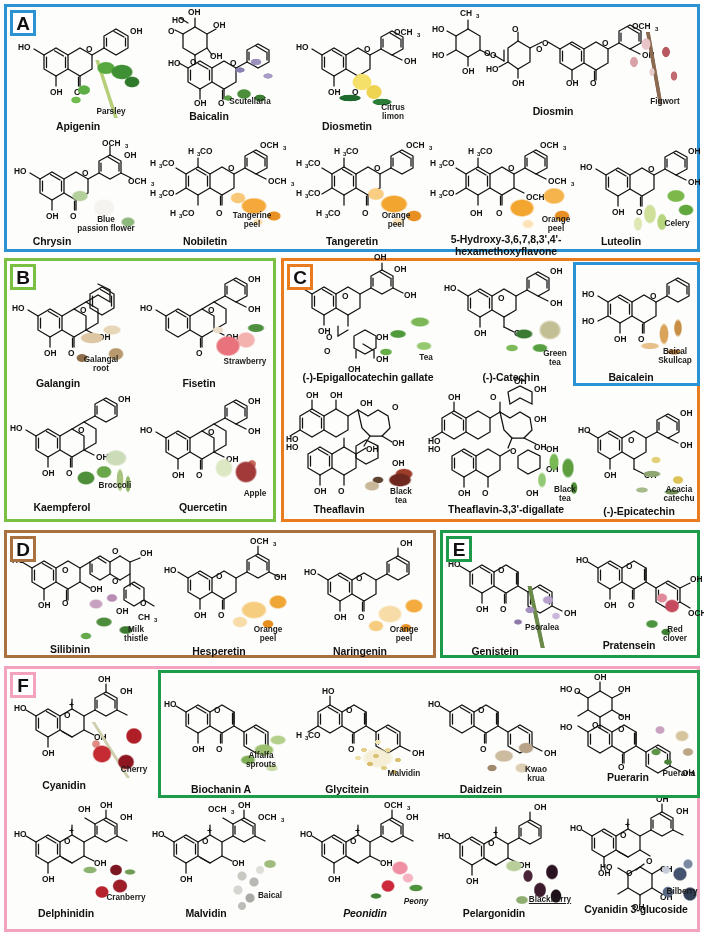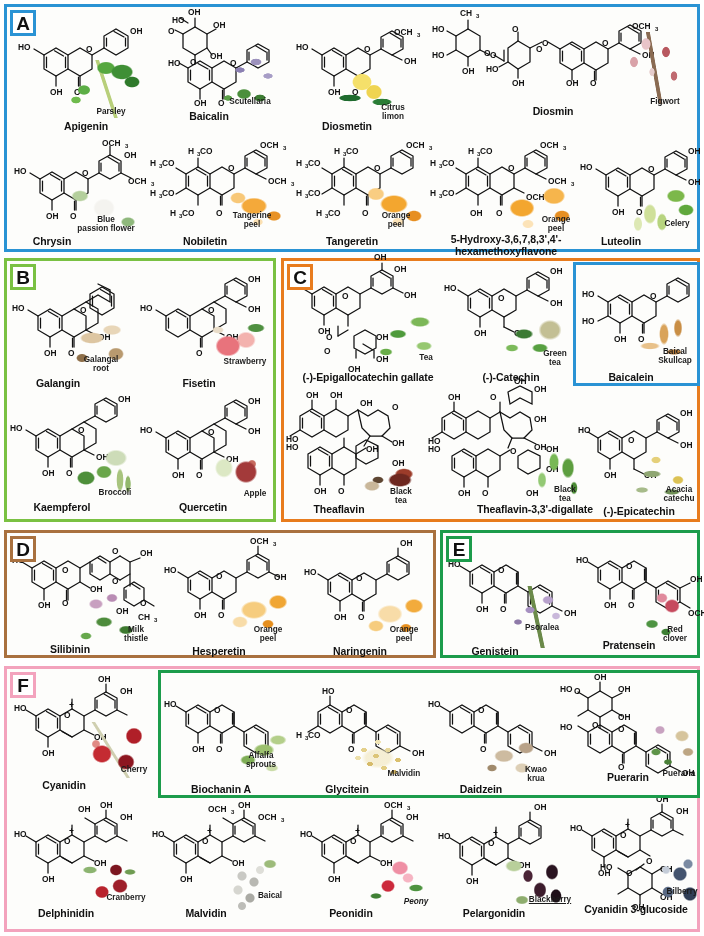--- a/index.html
+++ b/index.html
@@ -113,21 +113,21 @@
     </svg>
     <div class="src-img" style="left:52px; top:38px; width:74px; height:58px;
          background:
           radial-gradient(ellipse 16px 11px at 52px 12px, #3f8f35 60%, rgba(63,143,53,0) 70%),
           radial-gradient(ellipse 13px 9px at 36px 8px, #56a83f 60%, rgba(86,168,63,0) 72%),
           radial-gradient(ellipse 11px 8px at 62px 22px, #2f7a2b 60%, rgba(47,122,43,0) 72%),
           radial-gradient(ellipse 9px 7px at 14px 30px, #5cae45 60%, rgba(92,174,69,0) 72%),
           radial-gradient(ellipse 7px 5px at 6px 40px, #6fbb4d 60%, rgba(111,187,77,0) 74%),
           linear-gradient(72deg, rgba(0,0,0,0) 47%, #b8cf7a 48%, #b8cf7a 51%, rgba(0,0,0,0) 52%);"></div>
     <div class="src-label" style="left:66px; top:86px; width:54px;">Parsley</div>
-    <div class="cname" style="left:22px; top:99px; width:92px;">Apigenin</div>
+    <div class="cname" style="left:14px; top:99px; width:92px;">Apigenin</div>
   </div>
 
   <div class="cell" style="left:150px; top:8px; width:142px; height:114px;">
     <svg class="struct" width="142" height="100" viewBox="0 0 142 100">
       <g class="bd">
         <path d="M33 26 L45 19 L57 26 L57 40 L45 47 L33 40 Z"></path>
         <path d="M38 15 L30 10"></path>
           <path d="M33 26 L25 22"></path>
           <path d="M45 19 L45 10"></path>
         <path d="M57 26 L66 21"></path>
@@ -609,21 +609,21 @@
       <text x="86" y="54">OH</text>
       <text x="108" y="-4">OH</text>
     </svg>
     <div class="src-img" style="left:56px; top:34px; width:76px; height:62px;
          background:
           radial-gradient(ellipse 16px 12px at 50px 18px, #cddcb8 55%, rgba(205,220,184,0) 70%),
           radial-gradient(ellipse 13px 10px at 20px 38px, #4e8f3a 58%, rgba(78,143,58,0) 70%),
           radial-gradient(ellipse 11px 9px at 38px 32px, #6aa64a 58%, rgba(106,166,74,0) 72%),
           radial-gradient(ellipse 5px 16px at 54px 40px, #a8c47e 58%, rgba(168,196,126,0) 74%),
           radial-gradient(ellipse 4px 12px at 62px 44px, #93b86c 58%, rgba(147,184,108,0) 74%);"></div>
-    <div class="src-label" style="left:80px; top:83px; width:50px;">Broccoli</div>
+    <div class="src-label" style="left:80px; top:76px; width:50px;">Broccoli</div>
     <div class="cname" style="left:4px; top:96px; width:96px;">Kaempferol</div>
   </div>
 
   <div class="cell" style="left:140px; top:406px; width:134px; height:102px;">
     <svg class="struct" width="134" height="78" viewBox="0 0 134 78">
       <g class="bd">
         <path d="M26 32 L38 25 L50 32 L50 46 L38 53 L26 46 Z"></path>
         <path d="M28.5 34 L28.5 44"></path>
           <path d="M36.5 27.5 L46 33"></path>
           <path d="M47.5 34 L47.5 44"></path>
@@ -875,21 +875,21 @@
       <text x="98" y="102">OH</text>
     </svg>
     <div class="src-img" style="left:98px; top:52px; width:58px; height:56px;
          background:
           radial-gradient(ellipse 9px 15px at 42px 22px, #5d9e3f 54%, rgba(93,158,63,0) 70%),
           radial-gradient(ellipse 7px 13px at 28px 16px, #78b855 54%, rgba(120,184,85,0) 72%),
           radial-gradient(ellipse 6px 11px at 16px 34px, #93c974 54%, rgba(147,201,116,0) 74%),
           radial-gradient(ellipse 5px 9px at 48px 42px, #4b8c35 54%, rgba(75,140,53,0) 74%);"></div>
     <div class="src-label" style="left:118px; top:92px; width:38px;">Black
 tea</div>
-    <div class="cname" style="left:9px; top:110px; width:156px;text-align:right;">Theaflavin-3,3'-digallate</div>
+    <div class="cname" style="left:0px; top:110px; width:156px;">Theaflavin-3,3'-digallate</div>
   </div>
 
   <div class="cell" style="left:578px; top:410px; width:122px; height:106px;">
     <svg class="struct" width="122" height="82" viewBox="0 0 122 82">
       <g class="bd">
         <path d="M20 28 L32 21 L44 28 L44 42 L32 49 L20 42 Z"></path>
         <path d="M22.5 30 L22.5 40"></path>
           <path d="M30.5 23.5 L40 29"></path>
           <path d="M41.5 30 L41.5 40"></path>
         <path d="M44 28 L56 21 L68 28 L68 42 L56 49 L44 42"></path>
@@ -1468,21 +1468,21 @@
       <text x="80" y="54">OH</text>
     </svg>
     <div class="src-img" style="left:58px; top:40px; width:72px; height:60px;
          background:
           radial-gradient(ellipse 12px 10px at 42px 16px, #ef8fa4 56%, rgba(239,143,164,0) 70%),
           radial-gradient(ellipse 10px 9px at 30px 34px, #cc2a3c 56%, rgba(204,42,60,0) 70%),
           radial-gradient(ellipse 8px 7px at 50px 26px, #f6b4c2 56%, rgba(246,180,194,0) 72%),
           radial-gradient(ellipse 10px 5px at 58px 36px, #4e9440 55%, rgba(78,148,64,0) 74%),
           radial-gradient(ellipse 8px 4px at 18px 44px, #3f8034 55%, rgba(63,128,52,0) 74%);"></div>
     <div class="src-label" style="left:96px; top:86px; width:40px;font-style:italic;">Peony</div>
-    <div class="cname" style="left:12px; top:96px; width:78px;">Peonidin</div>
+    <div class="cname" style="left:26px; top:96px; width:78px;font-style:italic;">Peonidin</div>
   </div>
 
   <div class="cell" style="left:438px; top:812px; width:140px; height:104px;">
     <svg class="struct" width="140" height="82" viewBox="0 0 140 82">
       <g class="bd">
         <path d="M22 32 L34 25 L46 32 L46 46 L34 53 L22 46 Z"></path>
         <path d="M24.5 34 L24.5 44"></path>
           <path d="M32.5 27.5 L42 33"></path>
           <path d="M43.5 34 L43.5 44"></path>
         <path d="M46 32 L58 25 L70 32 L70 46 L58 53 L46 46"></path>

